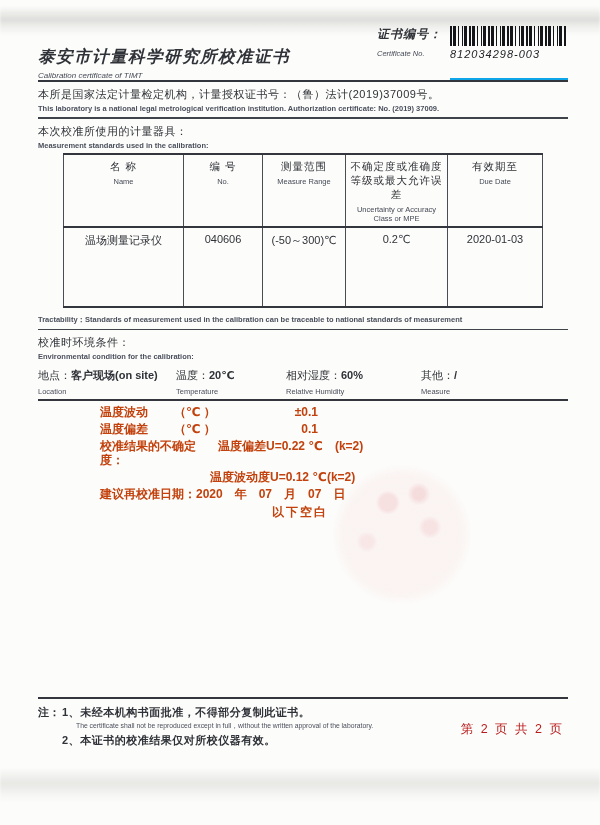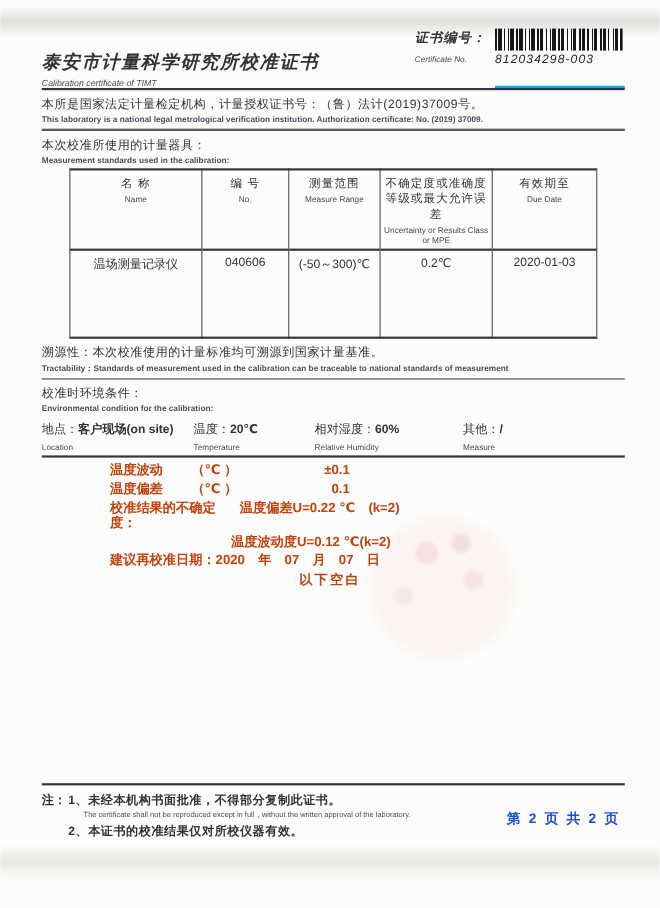--- a/index.html
+++ b/index.html
@@ -82,21 +82,21 @@
   }
   .spacer{height:176px;}
   
   .footer{display:flex;justify-content:space-between;padding-top:6px;}
   .note-row{display:flex;}
   .note-label{font-size:11px;font-weight:600;width:24px;}
   .note-item{margin-bottom:2px;}
   .note-cn{font-size:11px;font-weight:600;letter-spacing:0.5px;}
   .note-en{font-size:6.8px;margin-left:14px;margin-top:1px;color:#4a4f5c;}
   .page-block{margin-top:16px;margin-right:4px;}
-  .page-cn{font-size:12.5px;font-weight:700;letter-spacing:2px;color:#1d4ed8;}
+  .page-cn{font-size:12.5px;font-weight:400;letter-spacing:2px;color:#b91c1c;}
 </style>
 </head>
 <body>
 
 <div class="scan-shadow-top"></div>
 <div class="scan-shadow-bottom"></div>
 <div class="stamp-residue"></div>
 
 <div class="content">
 
@@ -149,39 +149,38 @@
       <th>
         <div class="th-cn">编  号</div>
         <div class="th-en en">No.</div>
       </th>
       <th>
         <div class="th-cn">测量范围</div>
         <div class="th-en en">Measure Range</div>
       </th>
       <th>
         <div class="th-cn">不确定度或准确度等级或最大允许误差</div>
-        <div class="th-en en">Uncertainty or Results Class or MPE</div>
+        <div class="th-en en">Uncertainty or Accuracy Class or MPE</div>
       </th>
       <th>
         <div class="th-cn">有效期至</div>
         <div class="th-en en">Due Date</div>
       </th>
     </tr>
     <tr>
       <td>温场测量记录仪</td>
       <td>040606</td>
       <td>(-50～300)℃</td>
       <td>0.2℃</td>
       <td>2020-01-03</td>
     </tr>
   </tbody>
     </table>
 
   <div class="stmt">
-    <div class="stmt-cn cn">溯源性：本次校准使用的计量标准均可溯源到国家计量基准。</div>
     <div class="stmt-en en">Tractability：Standards of measurement used in the calibration can be traceable to national standards of measurement</div>
   </div>
   <div class="rule"></div>
 
   <div class="std-heading">
     <div class="stmt-cn cn">校准时环境条件：</div>
     <div class="stmt-en en">Environmental condition for the calibration:</div>
   </div>
   <div class="env-row">
     <div class="env-item env-loc">

